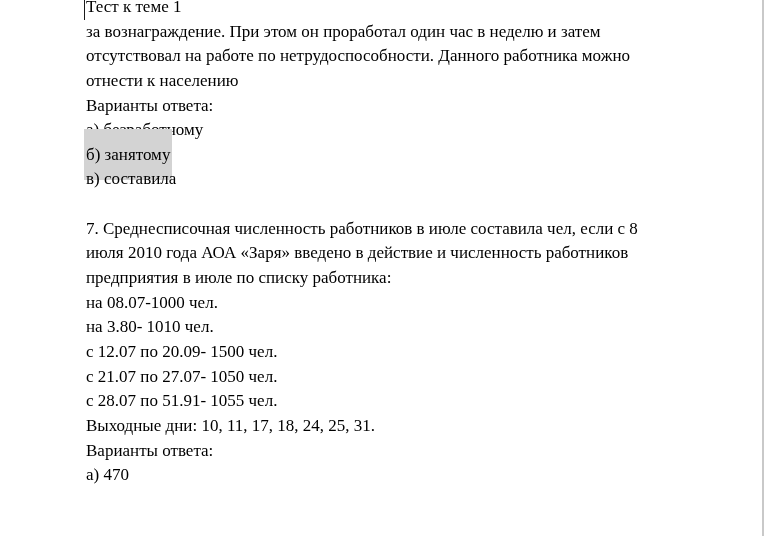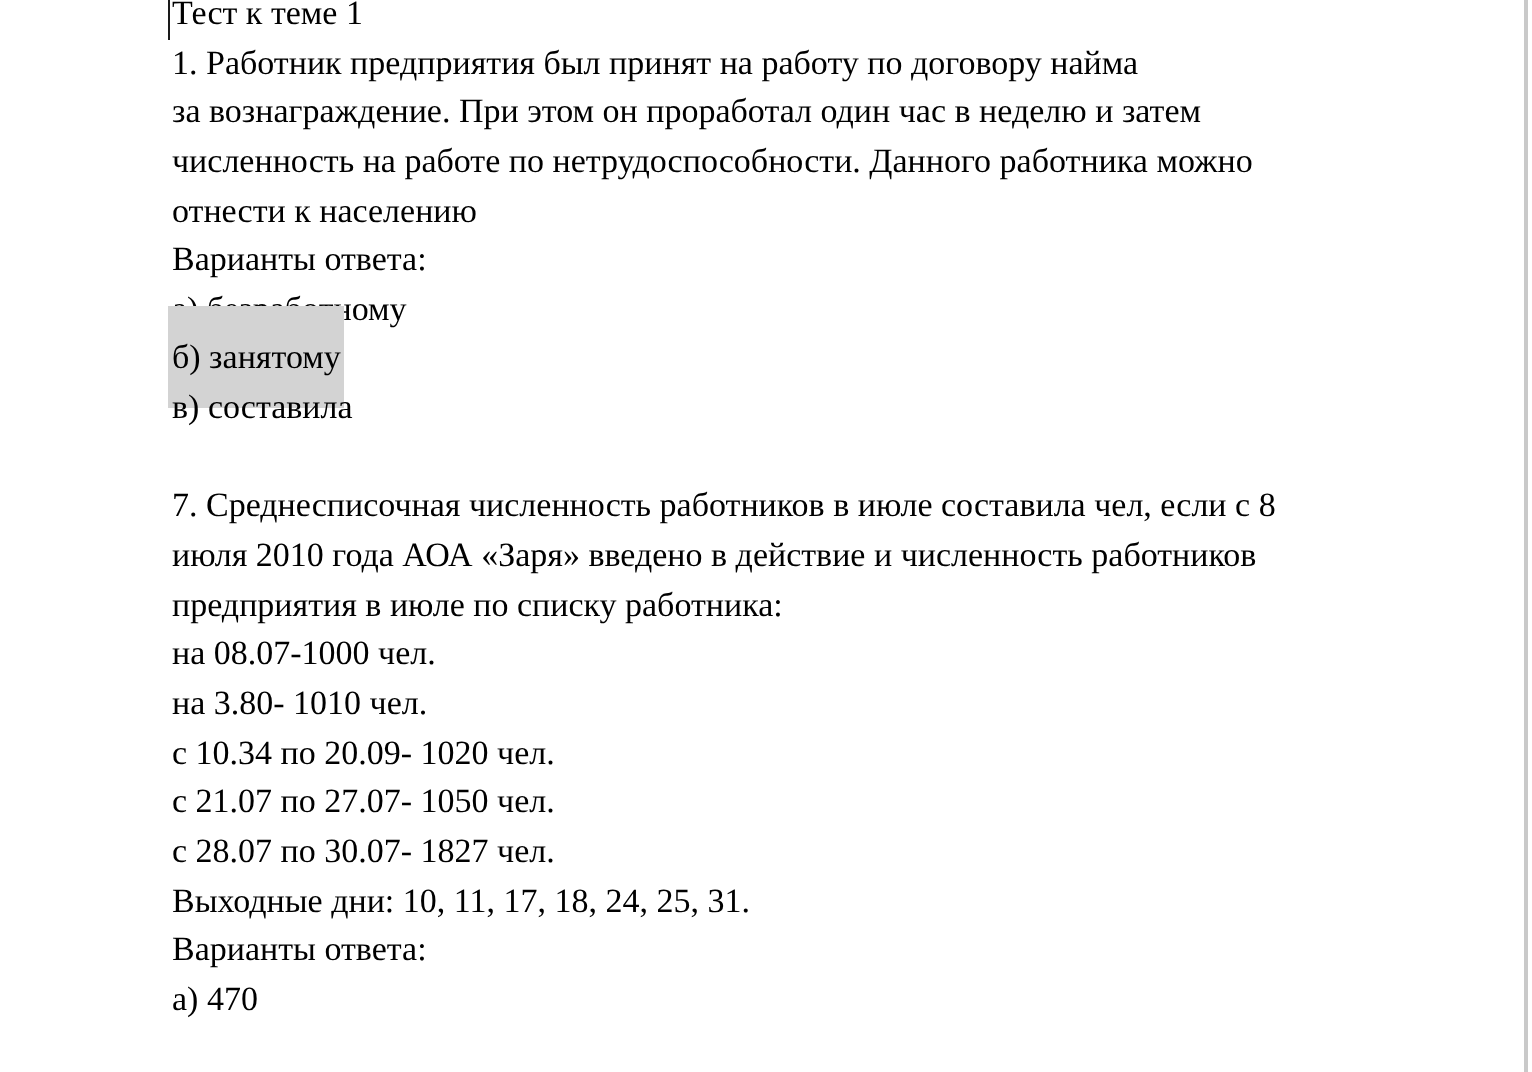--- a/index.html
+++ b/index.html
@@ -58,35 +58,34 @@
     height: 536px;
     background: #c9c9c9;
   }
 </style>
 </head>
 <body>
 
 <div class="page">
   <div class="textblock" id="textblock">
       <div class="line"><span class="caret"></span><span class="linetext">Тест к теме 1</span></div>
-      <div class="line"><span class="linetext">1. Работник предприятия был принят на работу по договору найма</span></div>
       <div class="line"><span class="linetext">за вознаграждение. При этом он проработал один час в неделю и затем</span></div>
-      <div class="line"><span class="linetext">численность на работе по нетрудоспособности. Данного работника можно</span></div>
+      <div class="line"><span class="linetext">отсутствовал на работе по нетрудоспособности. Данного работника можно</span></div>
       <div class="line"><span class="linetext">отнести к населению</span></div>
       <div class="line"><span class="linetext">Варианты ответа:</span></div>
       <div class="line"><span class="linetext">а) безработному</span></div>
       <div class="line"><span class="linetext hl" style="background: rgb(211, 211, 211);">б) занятому</span></div>
       <div class="line"><span class="linetext">в) составила</span></div>
       <div class="line"><span class="linetext"></span></div>
       <div class="line"><span class="linetext">7. Среднесписочная численность работников в июле составила чел, если с 8</span></div>
       <div class="line"><span class="linetext">июля 2010 года АОА «Заря» введено в действие и численность работников</span></div>
       <div class="line"><span class="linetext">предприятия в июле по списку работника:</span></div>
       <div class="line"><span class="linetext">на 08.07-1000 чел.</span></div>
       <div class="line"><span class="linetext">на 3.80- 1010 чел.</span></div>
-      <div class="line"><span class="linetext">с 10.34 по 20.09- 1020 чел.</span></div>
+      <div class="line"><span class="linetext">с 12.07 по 20.09- 1500 чел.</span></div>
       <div class="line"><span class="linetext">с 21.07 по 27.07- 1050 чел.</span></div>
-      <div class="line"><span class="linetext">с 28.07 по 30.07- 1827 чел.</span></div>
+      <div class="line"><span class="linetext">с 28.07 по 51.91- 1055 чел.</span></div>
       <div class="line"><span class="linetext">Выходные дни: 10, 11, 17, 18, 24, 25, 31.</span></div>
       <div class="line"><span class="linetext">Варианты ответа:</span></div>
       <div class="line"><span class="linetext">а) 470</span></div>
     </div>
 </div>
 <div class="right-border"></div>
 
 </body></html>

